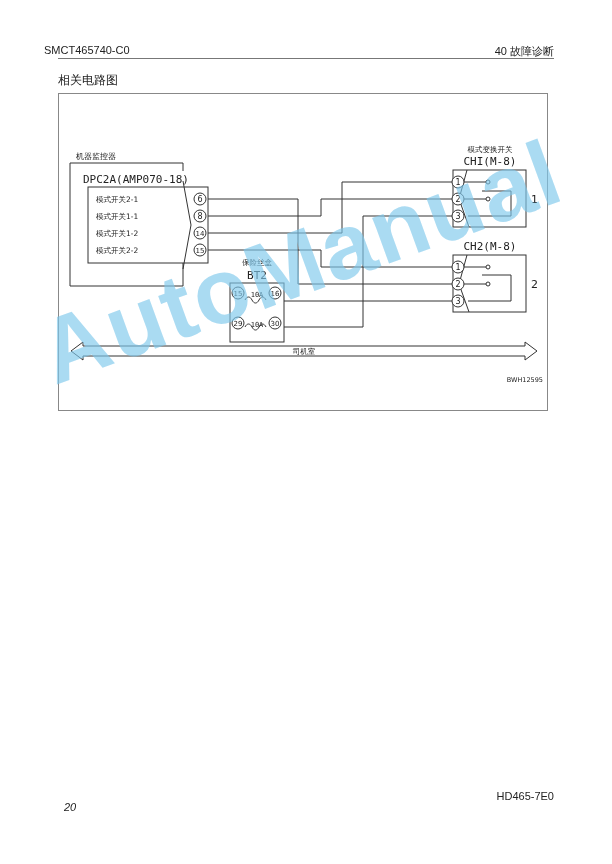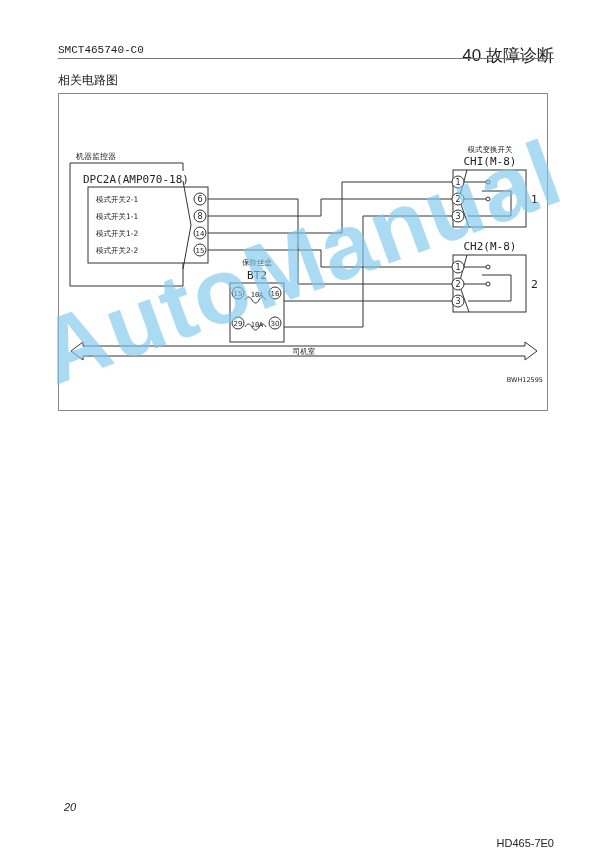--- a/index.html
+++ b/index.html
@@ -1,26 +1,26 @@
 <!DOCTYPE html>
 <html><head>
 <meta charset="utf-8">
 <style>
   html, body { margin: 0; padding: 0; background: #ffffff; }
   body { width: 612px; height: 864px; position: relative; overflow: hidden;
          font-family: "Liberation Sans", "DejaVu Sans", sans-serif; color: #222; }
-  .hdr-left { position: absolute; left: 58px; top: 44px; font-size: 11px; font-family: Liberation Mono, monospace; }
-  .hdr-right { position: absolute; right: 58px; top: 44px; font-size: 17px; margin-left: 47px; }
+  .hdr-left { position: absolute; left: 44px; top: 44px; font-size: 11px; }
+  .hdr-right { position: absolute; right: 58px; top: 44px; font-size: 11px; margin-left: 47px; }
   .hdr-rule { position: absolute; left: 58px; top: 58px; width: 496px; height: 1px; background: #777; }
   .section-title { position: absolute; left: 58px; top: 72px; font-size: 12px; }
   .figure { position: absolute; left: 58px; top: 93px; width: 490px; height: 318px;
             border: 1px solid #888; box-sizing: border-box; }
   svg.diagram { position: absolute; left: 0; top: 0; }
   .footer-left { position: absolute; left: 64px; top: 801px; font-size: 11px; font-style: italic; }
-  .footer-right { position: absolute; right: 58px; top: 837px; font-size: 11px; }
+  .footer-right { position: absolute; right: 58px; top: 790px; font-size: 11px; }
   .watermark { position: absolute; left: 62px; top: 300px; font-size: 92px; font-weight: bold;
                color: #7ec8ec; opacity: 0.65; transform: rotate(-20deg); transform-origin: left bottom;
                letter-spacing: 2px; white-space: nowrap; pointer-events: none; }
   .t { font-family: "DejaVu Sans", sans-serif; fill: #222; }
   .mono { font-family: "DejaVu Sans Mono", monospace; fill: #222; }
 </style>
 </head>
 <body>
 
 <div class="hdr-left">SMCT465740-C0</div>

